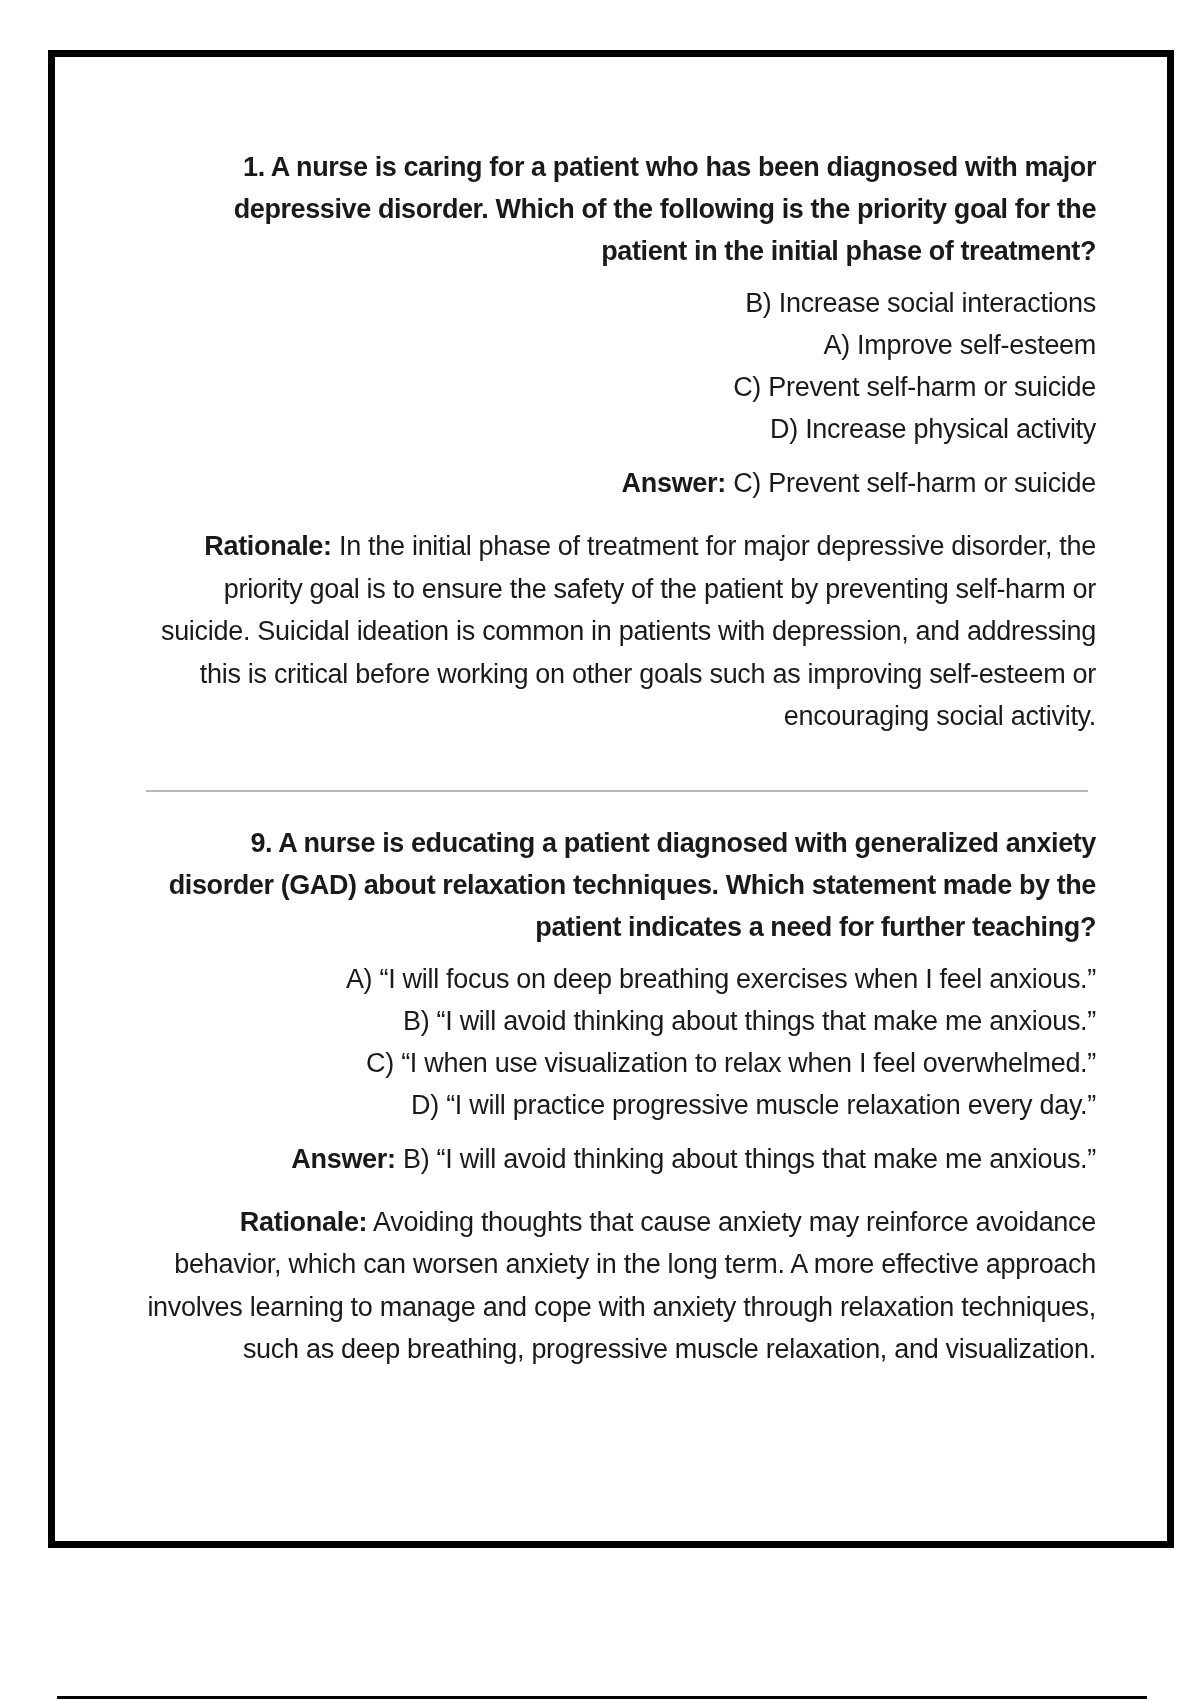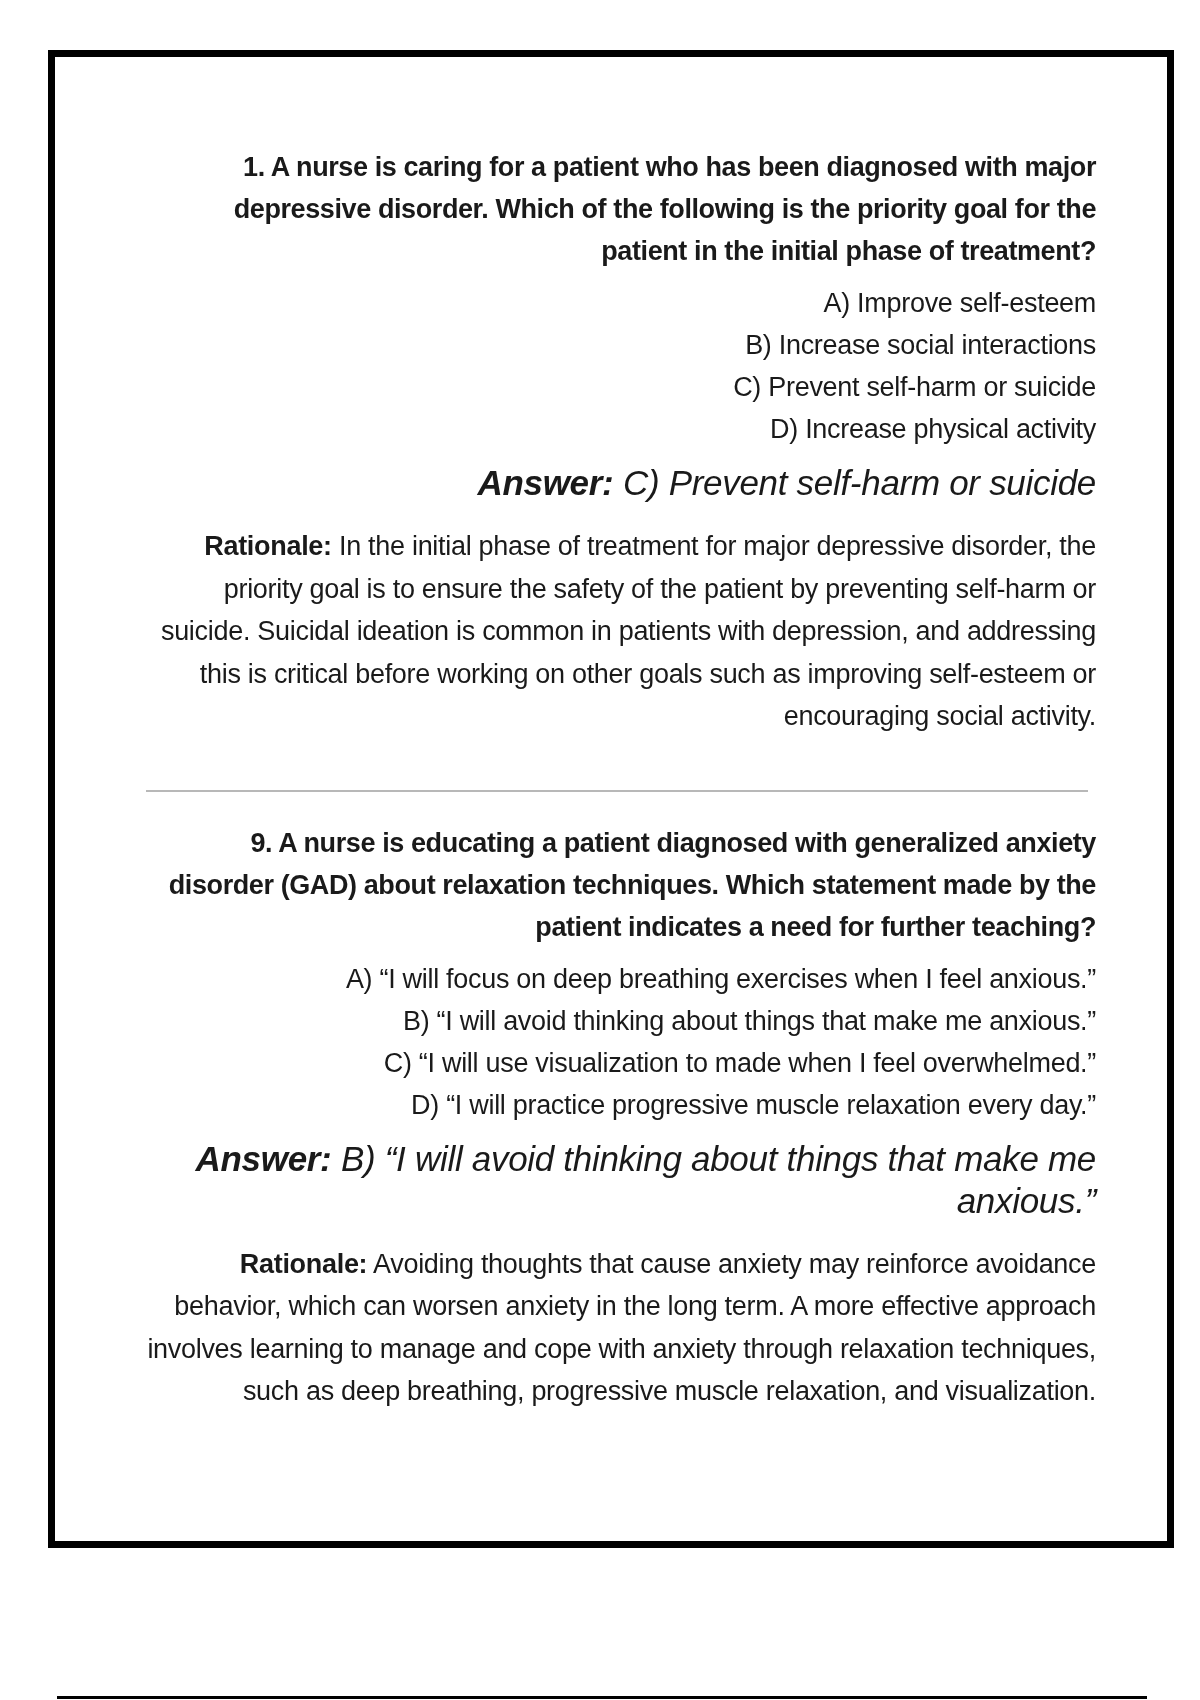--- a/index.html
+++ b/index.html
@@ -4,60 +4,60 @@
   <style>
     html, body { margin: 0; padding: 0; background: #ffffff; }
     body { width: 1200px; height: 1700px; position: relative; overflow: hidden;
            font-family: "Liberation Sans", "DejaVu Sans", sans-serif; color: #1a1a1a; }
     .frame { position: absolute; left: 48px; top: 50px; width: 1126px; height: 1498px;
              border: 7px solid #000; box-sizing: border-box; }
     .content { position: absolute; left: 146px; top: 146px; width: 950px; text-align: right; }
     .q-title { font-weight: bold; font-size: 27px; line-height: 42px; margin: 0 0 10px 0; letter-spacing: -0.4px; }
     .options { margin: 0; padding: 0; list-style: none; }
     .options li { font-size: 27px; line-height: 42px; letter-spacing: -0.3px; }
-    .answer { font-size: 35px; line-height: 42px; margin-top: 12px; letter-spacing: -0.3px; font-style: italic; }
+    .answer { font-size: 27px; line-height: 42px; margin-top: 12px; letter-spacing: -0.3px; }
     .rationale { font-size: 27px; line-height: 42.5px; margin-top: 21px; letter-spacing: -0.3px; }
     .label { font-weight: bold; }
     .divider { width: 942px; height: 0; border-top: 2px solid #b8b8b8; margin: 52px 0 30px 0; }
     .bottom-rule { position: absolute; left: 57px; top: 1696px; width: 1090px; height: 0;
                    border-top: 3px solid #000; }
   </style>
 </head>
 <body>
 
 <div class="frame"></div>
 
 <div class="content">
 
   <section>
     <p class="q-title">1. A nurse is caring for a patient who has been diagnosed with major depressive disorder. Which of the following is the priority goal for the patient in the initial phase of treatment?</p>
     <ul class="options">
+      <li>B) Increase social interactions</li>
       <li>A) Improve self-esteem</li>
-      <li>B) Increase social interactions</li>
       <li>C) Prevent self-harm or suicide</li>
       <li>D) Increase physical activity</li>
     </ul>
     <div class="answer">
       <span class="label">Answer:</span>
       <span>C) Prevent self-harm or suicide</span>
     </div>
     <div class="rationale">
       <span class="label">Rationale:</span>
       <span>In the initial phase of treatment for major depressive disorder, the priority goal is to ensure the safety of the patient by preventing self-harm or suicide. Suicidal ideation is common in patients with depression, and addressing this is critical before working on other goals such as improving self-esteem or encouraging social activity.</span>
     </div>
   </section>
 
   <div class="divider"></div>
 
   <section>
     <p class="q-title">9. A nurse is educating a patient diagnosed with generalized anxiety disorder (GAD) about relaxation techniques. Which statement made by the patient indicates a need for further teaching?</p>
     <ul class="options">
       <li>A) “I will focus on deep breathing exercises when I feel anxious.”</li>
       <li>B) “I will avoid thinking about things that make me anxious.”</li>
-      <li>C) “I will use visualization to made when I feel overwhelmed.”</li>
+      <li>C) “I when use visualization to relax when I feel overwhelmed.”</li>
       <li>D) “I will practice progressive muscle relaxation every day.”</li>
     </ul>
     <div class="answer">
       <span class="label">Answer:</span>
       <span>B) “I will avoid thinking about things that make me anxious.”</span>
     </div>
     <div class="rationale">
       <span class="label">Rationale:</span>
       <span>Avoiding thoughts that cause anxiety may reinforce avoidance behavior, which can worsen anxiety in the long term. A more effective approach involves learning to manage and cope with anxiety through relaxation techniques, such as deep breathing, progressive muscle relaxation, and visualization.</span>
     </div>

